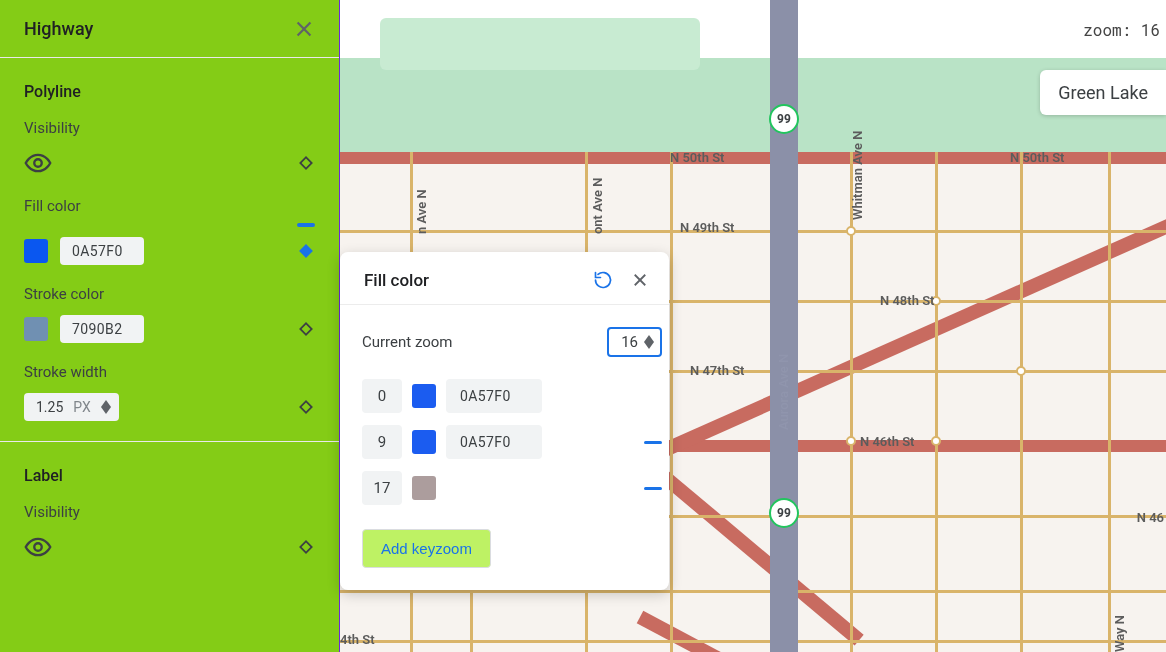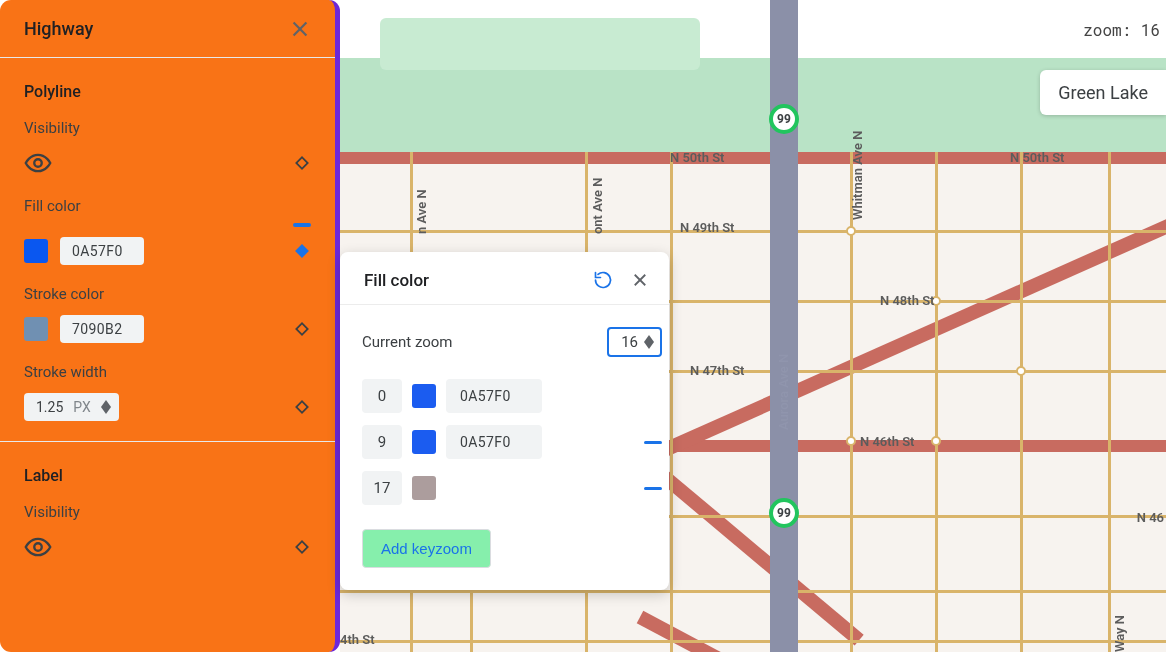--- a/index.html
+++ b/index.html
@@ -1,21 +1,21 @@
 <!DOCTYPE html>
 <html><head>
 <meta charset="utf-8">
 <style>
   * { box-sizing: border-box; margin: 0; padding: 0; }
   html, body { width: 1166px; height: 652px; font-family: Roboto, "Helvetica Neue", Arial, sans-serif; background: #fff; color: #3c4043; overflow: hidden; position: relative; }
 
   
   .sidebar {
     position: absolute; left: 0; top: 0; width: 340px; height: 652px;
-    background: #f97316; border-right: 5px solid #6d28d9; border-radius: 11px;
+    background: #84cc16; border-right: 1px solid #6d28d9;
   }
   .sb-header {
     display: flex; align-items: center; justify-content: space-between;
     padding: 0 24px; height: 58px; border-bottom: 1px solid #e9e9e9;
   }
   .sb-header h1 { font-size: 18px; font-weight: 500; color: #202124; }
   .sb-close { cursor: pointer; color:#5f6368; }
 
   .sb-body { padding: 24px 24px 24px 24px; }
   .sec-title { font-size: 16px; font-weight: 500; color: #202124; margin-top: 0; margin-bottom: 18px; }
@@ -59,21 +59,21 @@
   .arterial-h { position:absolute; left:0; right:0; height:12px; background:#c86b60; }
 
   .aurora { position:absolute; top:0; bottom:0; left:430px; width:28px; background:#8b90a8; }
 
   .diag-road { position:absolute; width:700px; height:14px; background:#c86b60;
                transform-origin: left center; }
 
   .street-label { position:absolute; font-size:13px; color:#5c5c5c; font-weight:600;
                   background: transparent; white-space:nowrap; }
 
-  .roundel { position:absolute; width:30px; height:30px; background:#fff; border:4px solid #22c55e;
+  .roundel { position:absolute; width:30px; height:30px; background:#fff; border:2px solid #22c55e;
              border-radius:50%; display:flex; align-items:center; justify-content:center;
              font-size:12px; font-weight:700; }
 
   .lake-pill { position:absolute; right:0; top:70px; background:#fff; padding:12px 18px;
                box-shadow:0 1px 4px rgba(0,0,0,0.2); border-radius:6px 0 0 6px;
                font-size:18px; color:#3c4043; }
 
   .dot { position:absolute; width:10px; height:10px; background:#fff; border:2px solid #d9b46a; border-radius:50%; }
 
   
@@ -93,21 +93,21 @@
   .key-row { display:flex; align-items:center; gap:10px; margin-bottom:12px; }
   .key-lvl { background:#f1f3f4; border-radius:4px; width:40px; height:34px;
              display:flex; align-items:center; justify-content:center; font-size:15px; }
   .key-swatch { width:24px; height:24px; border-radius:3px; }
   .key-hex { background:#f1f3f4; border-radius:4px; height:34px; padding:0 14px;
              display:flex; align-items:center; font-size:14px; letter-spacing:0.4px; min-width:96px; }
   .key-row .spacer { flex:1; }
   .key-dash { width:18px; height:3px; background:#1a73e8; border-radius:2px; }
 
   .add-btn { margin-top:12px; display:inline-flex; align-items:center; padding:10px 18px;
-             border:1px solid #dadce0; border-radius:4px; background:#86efac; color:#1a73e8;
+             border:1px solid #dadce0; border-radius:4px; background:#bef264; color:#1a73e8;
              font-size:15px; font-weight:500; cursor:pointer; }
 
   .iconbtn { cursor:pointer; color:#5f6368; display:flex; align-items:center; }
   .iconblue { color:#1a73e8; }
 </style>
 </head>
 <body>
 
 <aside class="sidebar">
   <div class="sb-header">

